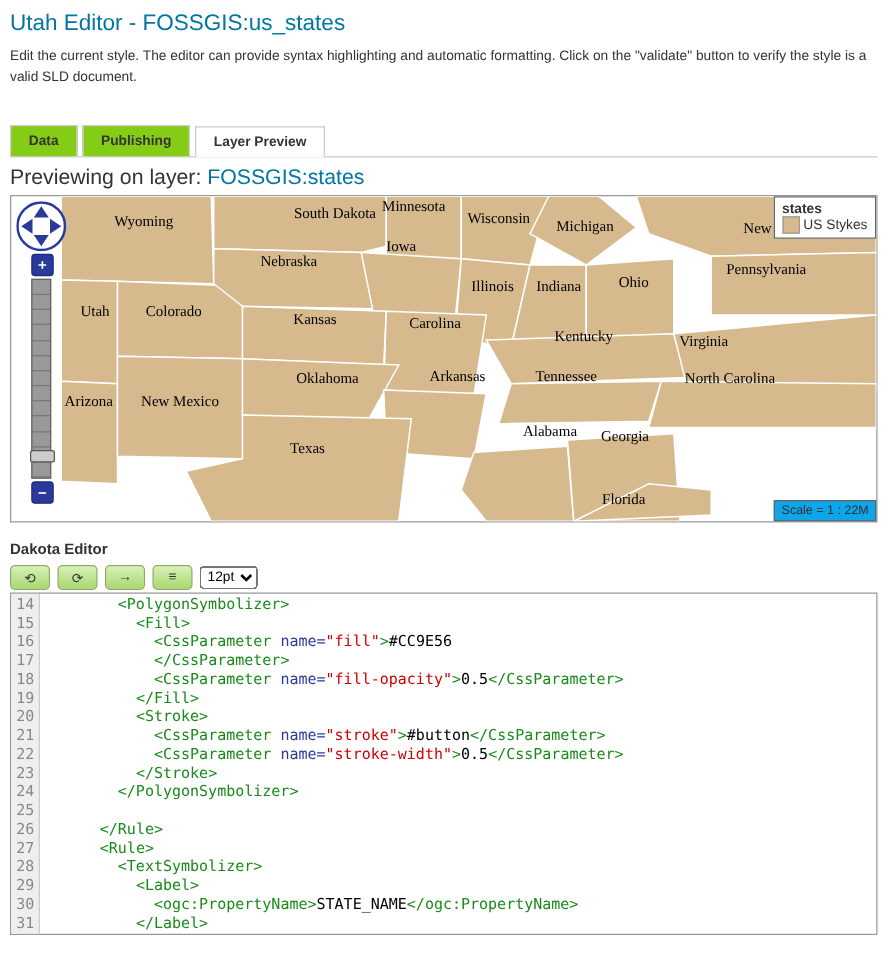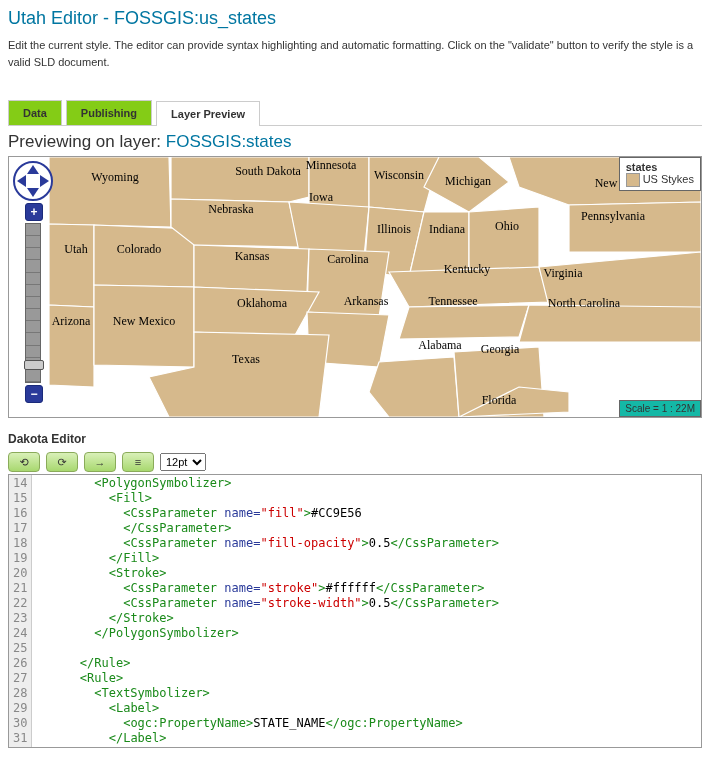--- a/index.html
+++ b/index.html
@@ -15,21 +15,21 @@
 .pan-control{position:absolute;left:4px;top:4px;width:40px;height:40px}
 .pan-control svg{width:40px;height:40px}
 .zoom-bar{position:absolute;left:16px;top:46px;width:16px;height:200px;display:flex;flex-direction:column}
 .zoom-btn{width:16px;height:16px;background:#2a3a9a;border-radius:3px;color:#fff;font-size:12px;font-weight:bold;display:flex;align-items:center;justify-content:center;cursor:pointer;border:1px solid #1a2a7a}
 .zoom-track{flex:1;background:#999;border:1px solid #666;margin:2px 0;position:relative;display:flex;flex-direction:column}
 .zoom-tick{flex:1;border-bottom:1px solid #777}
 .zoom-handle{position:absolute;left:-2px;width:18px;height:8px;background:#ccc;border:1px solid #555;border-radius:2px;bottom:12px}
 .legend{position:absolute;right:0;top:0;border:1px solid #666;background:#fff;padding:3px 6px;font-size:11px}
 .legend-title{font-weight:bold}
 .legend-swatch{display:inline-block;width:12px;height:12px;background:#d6b98c;border:1px solid #999;vertical-align:middle;margin-right:3px}
-.scale{position:absolute;right:0;bottom:0;border:1px solid #666;background:#14b8a6;padding:2px 5px;font-size:10px}
+.scale{position:absolute;right:0;bottom:0;border:1px solid #666;background:#0ea5e9;padding:2px 5px;font-size:10px}
 .map-label{position:absolute;font-family:serif;font-size:12px;color:#000;transform:translate(-50%,-50%)}
 h3{font-size:12px;margin:14px 0 4px 0}
 .toolbar{display:flex;align-items:center;gap:6px;padding:2px 0}
 .tbtn{width:30px;height:18px;background:linear-gradient(#d9f0b8,#a8d86f);border:1px solid #8aab5a;border-radius:4px;cursor:pointer;display:flex;align-items:center;justify-content:center;font-size:11px}
 .font-sel{font-size:11px;padding:1px}
 .editor{border:1px solid #999;width:692px;height:272px;font-family:monospace;font-size:12px;display:flex;line-height:15px;overflow:hidden}
 .gutter{background:#eee;border-right:1px solid #ccc;color:#888;padding:1px 4px;user-select:none}
 .code{padding:1px 4px;white-space:pre}
 .t{color:#1a8a1a}.a{color:#2a3a9a}.v{color:#c00}.x{color:#000}
 </style>
@@ -166,21 +166,21 @@
 </div>
 <div class="editor">
   <div class="gutter" id="gutter">14<br>15<br>16<br>17<br>18<br>19<br>20<br>21<br>22<br>23<br>24<br>25<br>26<br>27<br>28<br>29<br>30<br>31<br>32<br>33<br>34<br>35<br>36<br>37<br>38<br></div>
   <div class="code" id="code">        <span class="t">&lt;PolygonSymbolizer&gt;</span>
           <span class="t">&lt;Fill&gt;</span>
             <span class="t">&lt;CssParameter</span> <span class="a">name=</span><span class="v">"fill"</span><span class="t">&gt;</span><span class="x">#CC9E56</span>
             <span class="t">&lt;/CssParameter&gt;</span>
             <span class="t">&lt;CssParameter</span> <span class="a">name=</span><span class="v">"fill-opacity"</span><span class="t">&gt;</span><span class="x">0.5</span><span class="t">&lt;/CssParameter&gt;</span>
           <span class="t">&lt;/Fill&gt;</span>
           <span class="t">&lt;Stroke&gt;</span>
-            <span class="t">&lt;CssParameter</span> <span class="a">name=</span><span class="v">"stroke"</span><span class="t">&gt;</span><span class="x">#ffffff</span><span class="t">&lt;/CssParameter&gt;</span>
+            <span class="t">&lt;CssParameter</span> <span class="a">name=</span><span class="v">"stroke"</span><span class="t">&gt;</span><span class="x">#button</span><span class="t">&lt;/CssParameter&gt;</span>
             <span class="t">&lt;CssParameter</span> <span class="a">name=</span><span class="v">"stroke-width"</span><span class="t">&gt;</span><span class="x">0.5</span><span class="t">&lt;/CssParameter&gt;</span>
           <span class="t">&lt;/Stroke&gt;</span>
         <span class="t">&lt;/PolygonSymbolizer&gt;</span>
 
       <span class="t">&lt;/Rule&gt;</span>
       <span class="t">&lt;Rule&gt;</span>
         <span class="t">&lt;TextSymbolizer&gt;</span>
           <span class="t">&lt;Label&gt;</span>
             <span class="t">&lt;ogc:PropertyName&gt;</span><span class="x">STATE_NAME</span><span class="t">&lt;/ogc:PropertyName&gt;</span>
           <span class="t">&lt;/Label&gt;</span>

